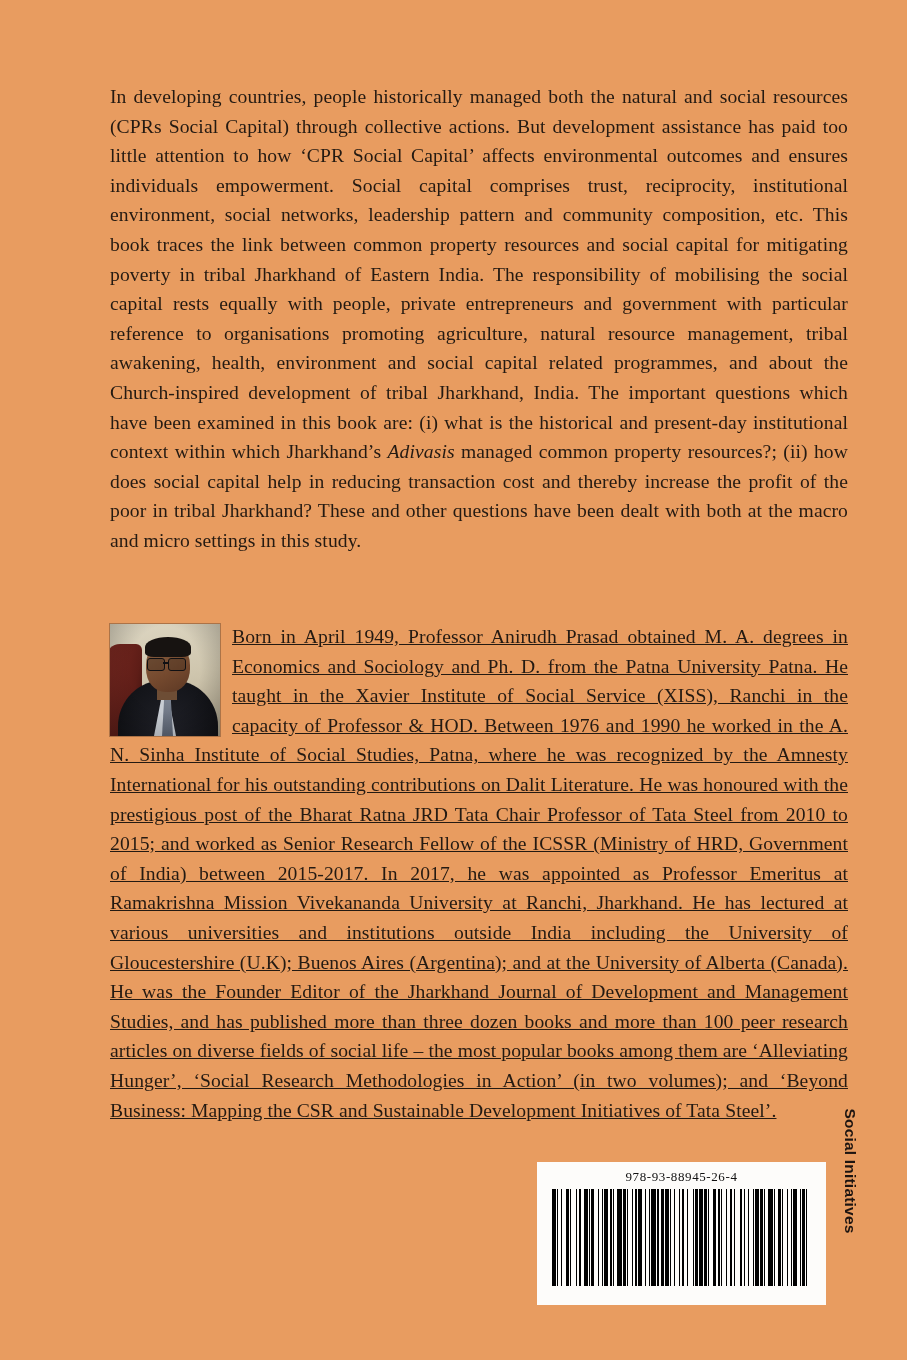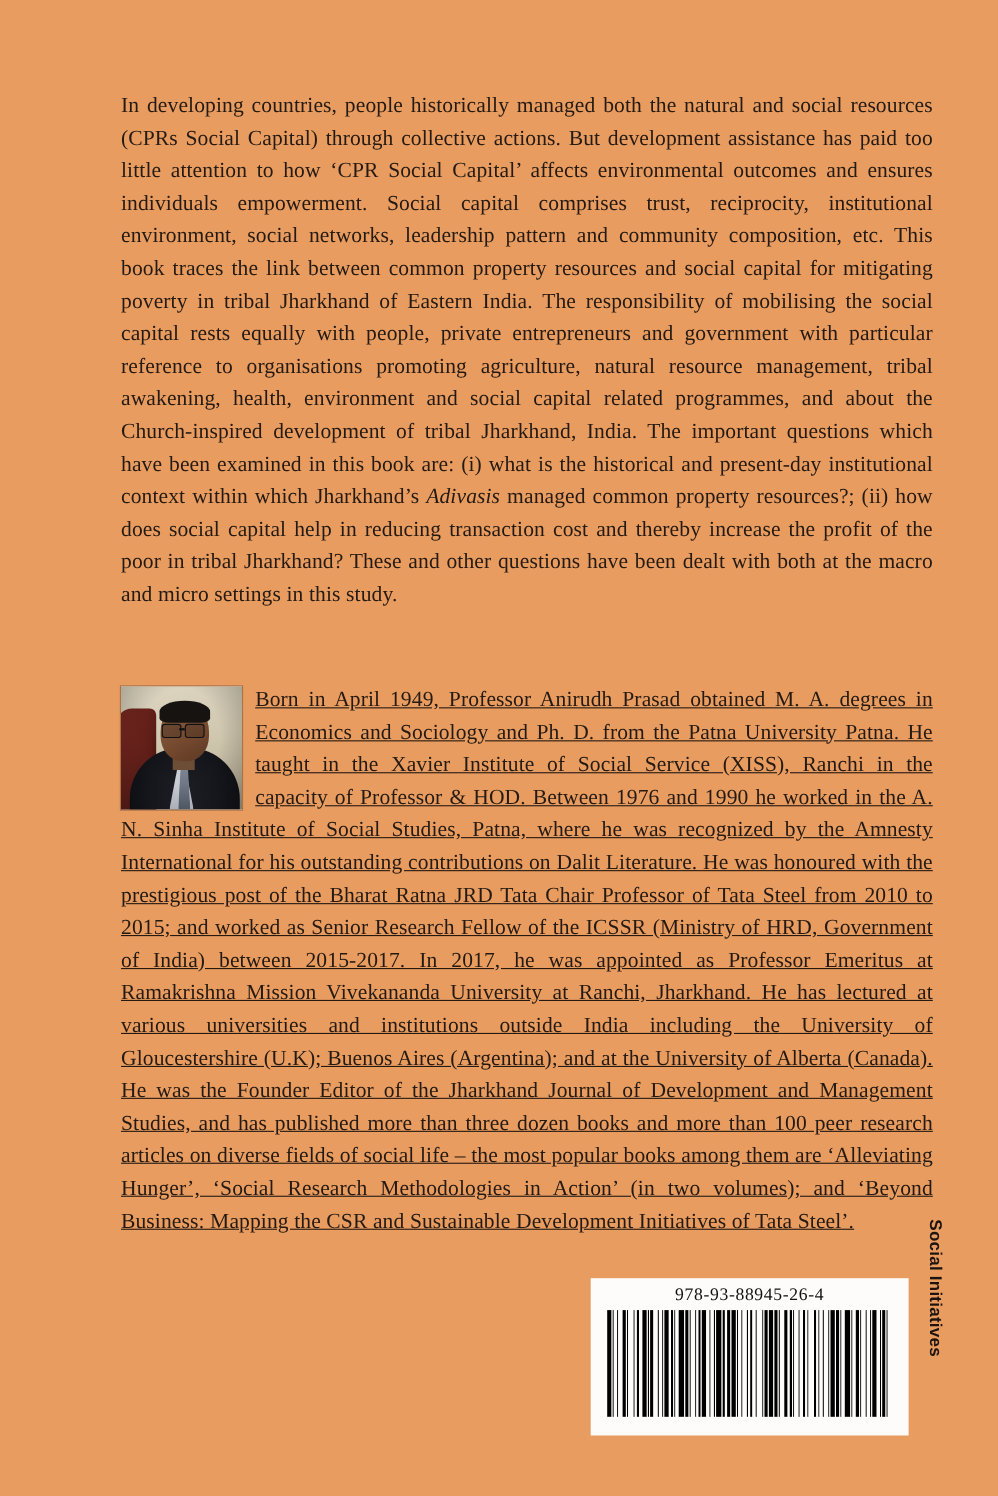--- a/index.html
+++ b/index.html
@@ -182,21 +182,21 @@
     top: 1162px;
     width: 289px;
     height: 143px;
     background: #fdfcfa;
     display: flex;
     flex-direction: column;
     align-items: center;
   }
   .isbn-text {
     font-family: "Liberation Serif", serif;
-    font-size: 16px;
+    font-size: 13px;
     color: #111;
     letter-spacing: 0.6px;
     margin-top: 7px;
     white-space: nowrap;
   }
   .barcode-bars {
     margin-top: 4px;
     width: 259px;
     height: 97px;
     display: flex;

